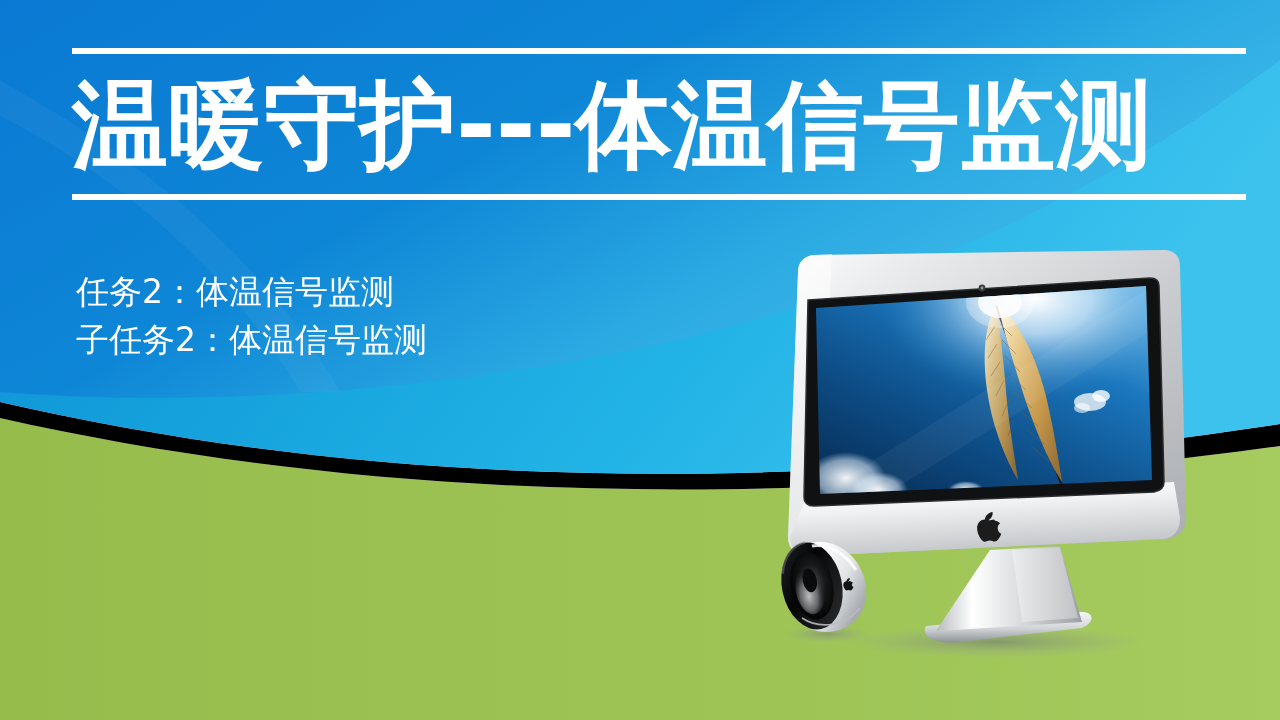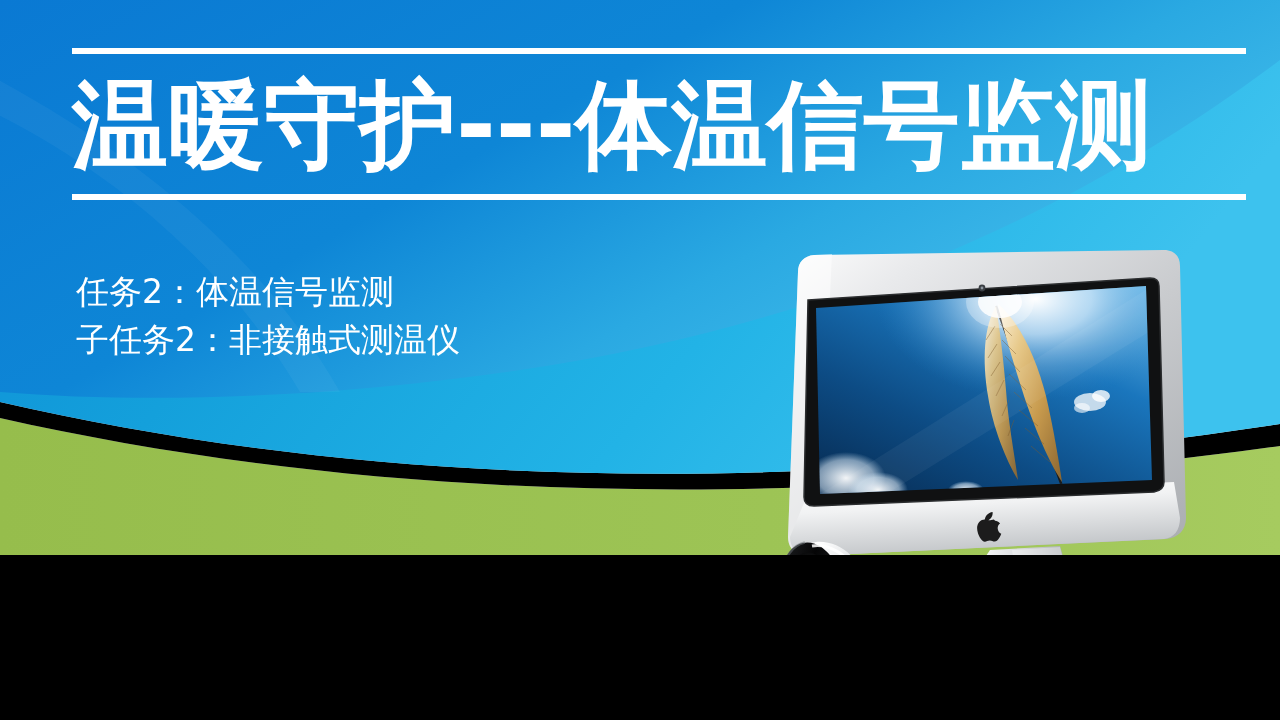--- a/index.html
+++ b/index.html
@@ -3,21 +3,21 @@
 <meta charset="utf-8">
 <style>
   html, body {
     margin: 0;
     padding: 0;
     background: #000;
   }
   #slide {
     position: relative;
     width: 1280px;
-    height: 555px;
+    height: 720px;
     overflow: hidden;
     font-family: "Liberation Sans", "DejaVu Sans", sans-serif;
     background: #ef4444;
   }
 
   
   .bg-layer {
     position: absolute;
     inset: 0;
     width: 1280px;
@@ -137,21 +137,21 @@
   </div>
 
   <div id="title-block">
     <div class="rule top"></div>
     <div id="main-title">温暖守护---体温信号监测</div>
     <div class="rule bottom"></div>
   </div>
 
   <div id="subtitle-block">
     <div class="subtitle first">任务2：体温信号监测</div>
-    <div class="subtitle second">子任务2：非接触式测温仪</div>
+    <div class="subtitle second">子任务2：体温信号监测</div>
   </div>
 
   <div id="imac-photo">
     <svg width="460" height="420" viewBox="0 0 460 420" xmlns="http://www.w3.org/2000/svg">
       <defs>
         <linearGradient id="bezel" x1="0" y1="0" x2="1" y2="1">
           <stop offset="0%" stop-color="#fdfdfd"></stop>
           <stop offset="18%" stop-color="#e9eaec"></stop>
           <stop offset="55%" stop-color="#c9cbce"></stop>
           <stop offset="100%" stop-color="#a9acb0"></stop>

